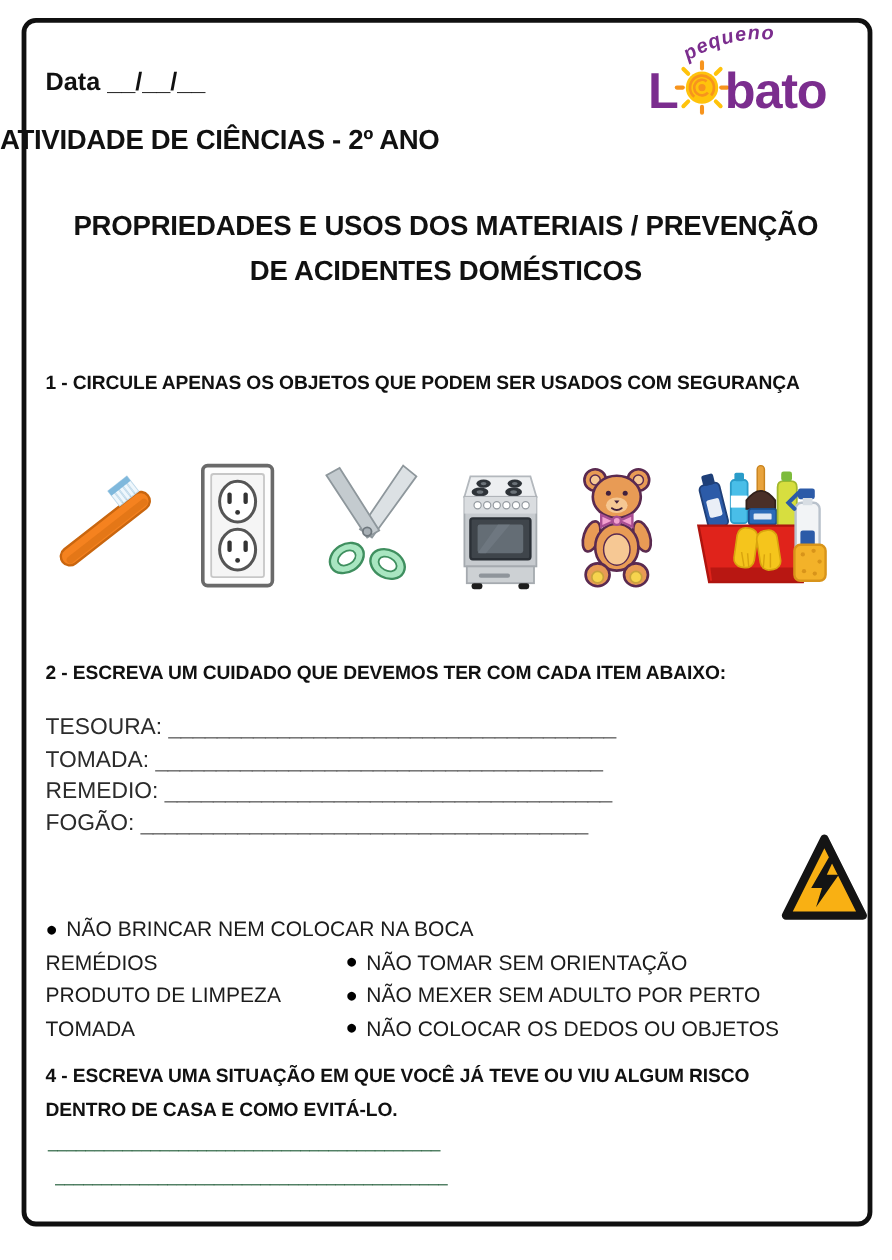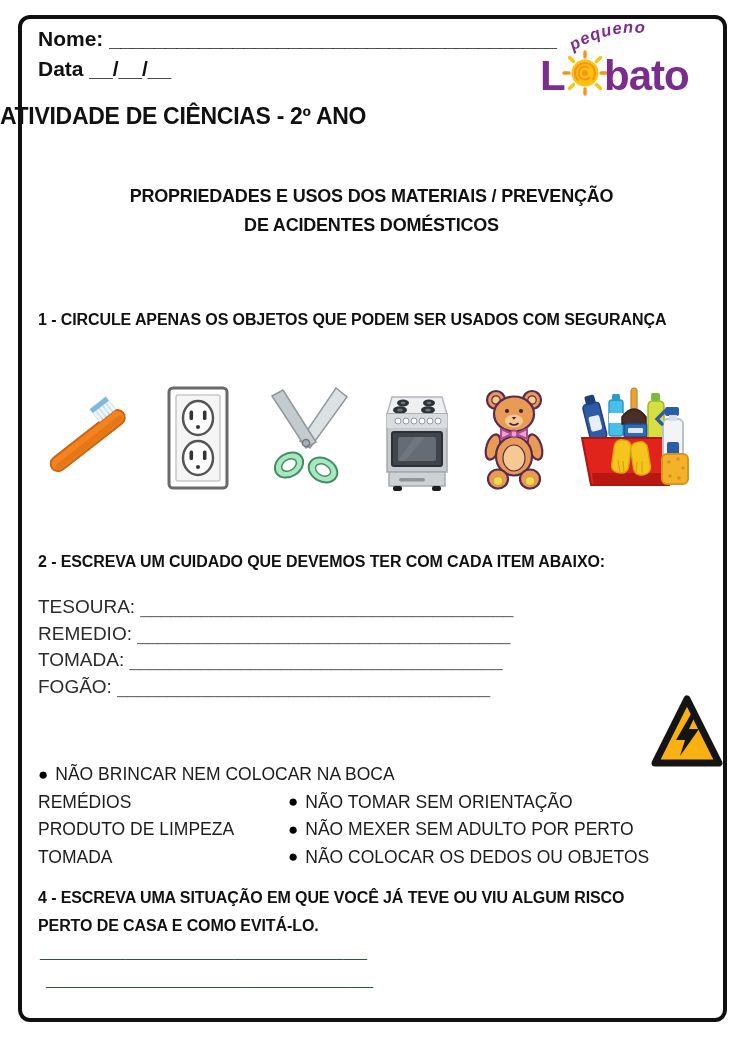--- a/index.html
+++ b/index.html
@@ -6,22 +6,22 @@
   .page{position:relative;width:743px;height:1050px;background:#fff;overflow:hidden;
         font-family:"Liberation Sans","DejaVu Sans",sans-serif;color:#111;}
   .frame{position:absolute;left:18px;top:15px;width:701px;height:999px;
          border:4px solid #101010;border-radius:12px;}
   .hdr-name{position:absolute;left:38px;top:27px;font-size:21px;font-weight:bold;white-space:nowrap;}
   .hdr-name .fill,.hdr-date .fill{font-weight:bold;color:#222;letter-spacing:-0.5px;}
   .hdr-date{position:absolute;left:38px;top:57px;font-size:21px;font-weight:bold;white-space:nowrap;}
   .logo{position:absolute;left:538px;top:16px;width:182px;height:86px;}
   .title{position:absolute;left:0;top:103px;width:706px;text-align:left;
          font-size:23px;font-weight:bold;letter-spacing:-0.3px;}
-  .subtitle{position:absolute;left:41px;top:182px;width:661px;text-align:center;
-            font-size:18px;font-weight:bold;line-height:1.6;letter-spacing:-0.2px;}
+  .subtitle{position:absolute;left:41px;top:170px;width:661px;text-align:center;
+            font-size:23px;font-weight:bold;line-height:1.6;letter-spacing:-0.2px;}
   .q-text{position:absolute;left:38px;font-size:16px;font-weight:bold;line-height:1.72;
           letter-spacing:-0.1px;white-space:nowrap;}
   .icons-row{position:absolute;left:40px;top:380px;width:650px;height:116px;
              display:flex;justify-content:space-between;align-items:center;}
   .q2-items{position:absolute;left:38px;top:596px;font-size:19px;color:#2b2b2b;}
   .q2-items .item{height:26.5px;white-space:nowrap;}
   .uline{color:#6e6e6e;letter-spacing:-0.5px;}
   .q3-rows{position:absolute;left:38px;top:761px;font-size:17.5px;color:#1c1c1c;}
   .q3-rows .row{height:27.5px;display:flex;align-items:center;white-space:nowrap;}
   .q3-rows .obj{width:250px;}
@@ -32,24 +32,20 @@
   .q4-lines .ln2{margin-left:6px;}
   .footer{position:absolute;left:0;top:1025px;width:743px;text-align:center;
           font-size:18px;font-weight:bold;color:#0d0d0d;margin-top:25px;}
 </style>
 </head>
 <body>
 
 <div class="page">
   <div class="frame"></div>
 
-  <div class="hdr-name">
-    <span>Nome:</span>
-    <span class="fill uline" style="color:#222;">________________________________________</span>
-  </div>
   <div class="hdr-date">
     <span>Data __/__/__</span>
   </div>
 
   <div class="logo">
     <svg width="182" height="86" viewBox="0 0 182 86">
       <path id="tagArc" d="M30,38 Q82,4 136,24" fill="none"></path>
       <text font-size="16.5" font-weight="bold" font-style="italic" fill="#7B2D8E" letter-spacing="1">
         <textPath href="#tagArc" startOffset="6">pequeno</textPath>
       </text>
@@ -231,25 +227,25 @@
     </svg>
   </div>
 
   <div class="q-text" style="top:548px;">2 - ESCREVA UM CUIDADO QUE DEVEMOS TER COM CADA ITEM ABAIXO:</div>
   <div class="q2-items">
     <div class="item">
       <span>TESOURA:</span>
       <span class="uline">_____________________________________</span>
     </div>
     <div class="item">
+      <span>TOMADA:</span>
+      <span class="uline">_____________________________________</span>
+    </div>
+    <div class="item">
       <span>REMEDIO:</span>
-      <span class="uline">_____________________________________</span>
-    </div>
-    <div class="item">
-      <span>TOMADA:</span>
       <span class="uline">_____________________________________</span>
     </div>
     <div class="item">
       <span>FOGÃO:</span>
       <span class="uline">_____________________________________</span>
     </div>
   </div>
 
 
   <div class="warning">
@@ -276,21 +272,21 @@
     </div>
     <div class="row">
       <span class="obj">TOMADA</span>
       <span class="bullet">●</span>
       <span class="tip">NÃO COLOCAR OS DEDOS OU OBJETOS</span>
     </div>
   </div>
 
   <div class="q-text" style="top:884px;">
     <div>4 - ESCREVA UMA SITUAÇÃO EM QUE VOCÊ JÁ TEVE OU VIU ALGUM RISCO</div>
-    <div>PERTO DE CASA E COMO EVITÁ-LO.</div>
+    <div>DENTRO DE CASA E COMO EVITÁ-LO.</div>
   </div>
   <div class="q4-lines">
     <div>__________________________________________</div>
     <div class="ln2">__________________________________________</div>
   </div>
 
   <div class="footer">pequenolobato.com.br</div>
 </div>
 
 </body></html>

